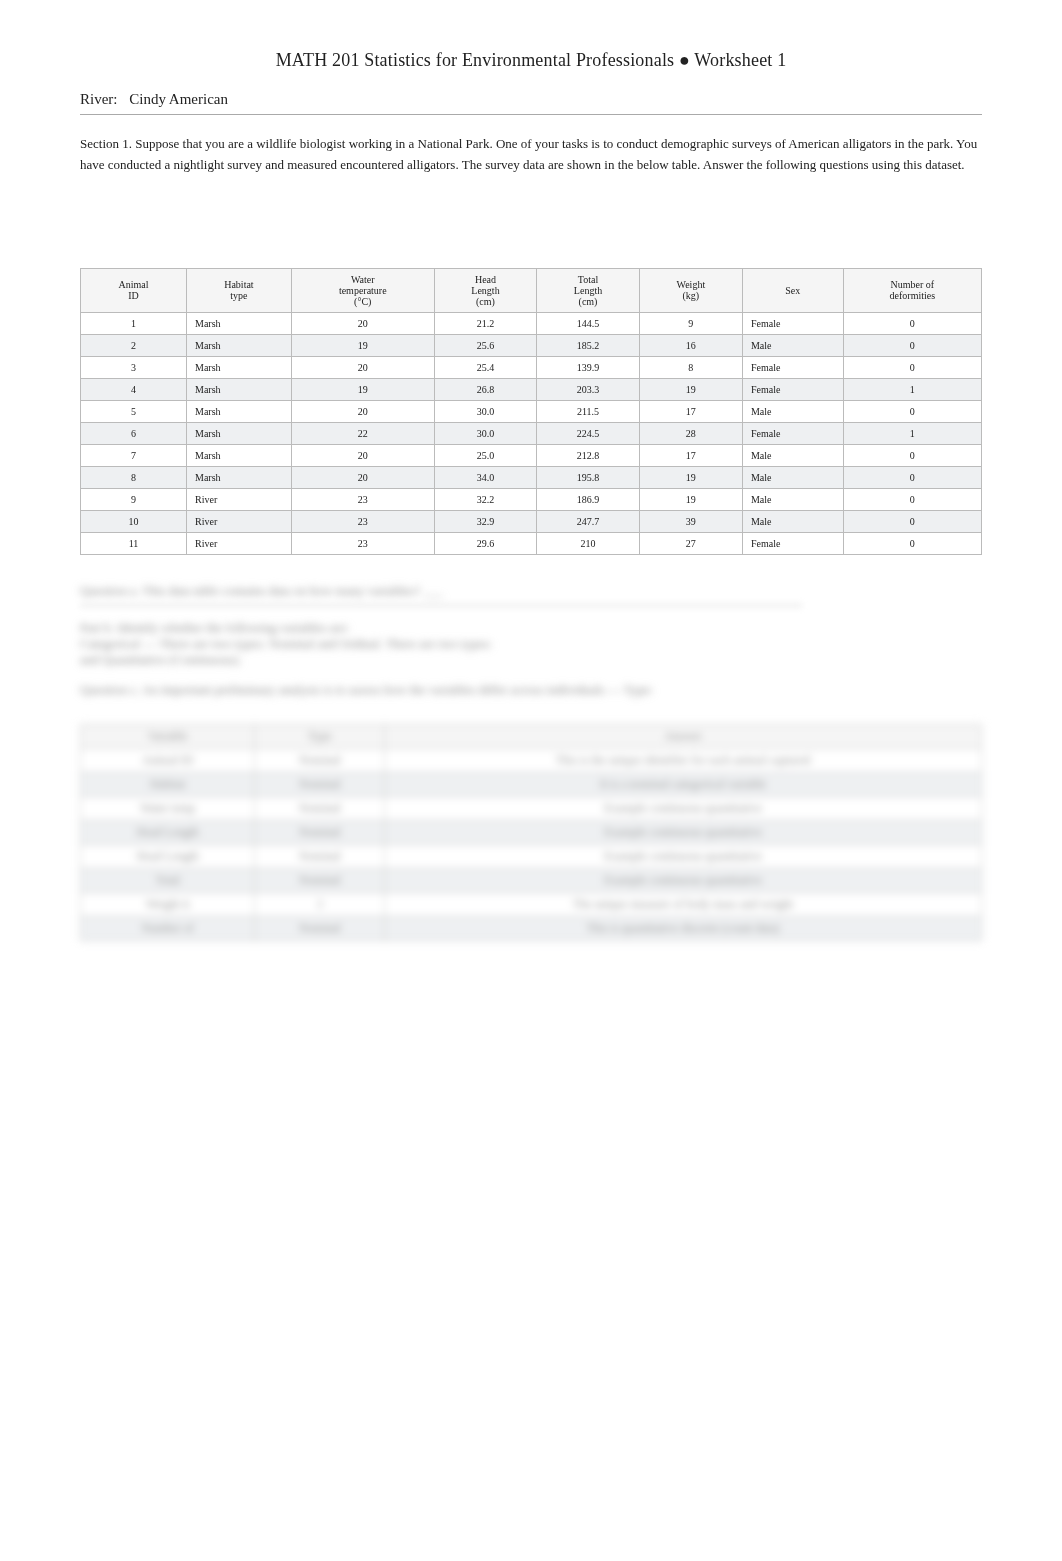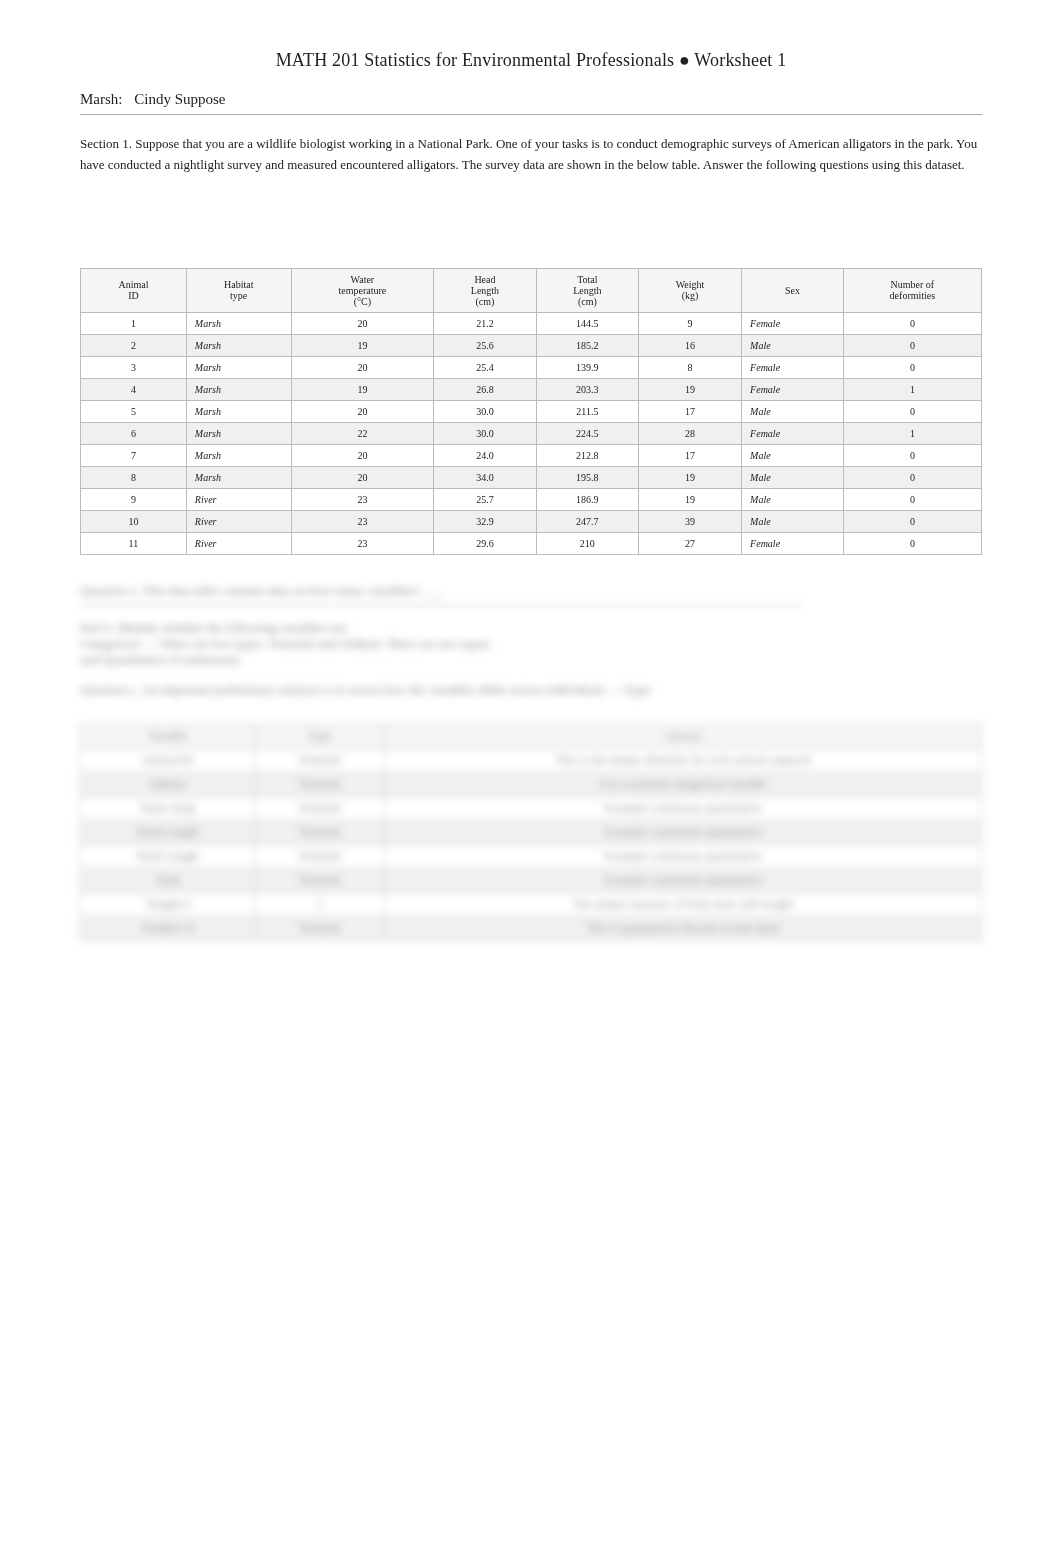--- a/index.html
+++ b/index.html
@@ -48,21 +48,20 @@
     th {
       font-weight: normal;
       background: #f5f5f5;
     }
     td:first-child, th:first-child {
       text-align: center;
     }
     td.habitat, td.sex {
       text-align: left;
       padding-left: 8px;
-      font-style: italic;
     }
     tr:nth-child(even) td {
       background: #eef0f2;
     }
     tr:nth-child(odd) td {
       background: #fff;
     }
     .blurred-section {
       filter: blur(3px);
       user-select: none;
@@ -95,22 +94,22 @@
       margin-bottom: 14px;
       width: 80%;
     }
   </style>
 </head>
 <body>
 
 <h1 class="page-title">MATH 201 Statistics for Environmental Professionals ● Worksheet 1</h1>
 
 <div class="name-section">
-  <span>Marsh:</span>
-  <span style="margin-left:8px;">Cindy Suppose</span>
+  <span>River:</span>
+  <span style="margin-left:8px;">Cindy American</span>
 </div>
 
 <p class="section-text">Section 1.  Suppose that you are a wildlife biologist working in a National Park. One of your tasks is to conduct demographic surveys of American alligators in the park. You have conducted a nightlight survey and measured encountered alligators. The survey data are shown in the below table. Answer the following questions using this dataset.</p>
 
 <div class="data-table-container">
   <table>
     <thead>
       <tr>
         <th>Animal<br>ID</th>
         <th>Habitat<br>type</th>
@@ -180,41 +179,41 @@
     <td>30.0</td>
     <td>224.5</td>
     <td>28</td>
     <td class="sex">Female</td>
     <td>1</td>
   </tr>
         <tr>
     <td>7</td>
     <td class="habitat">Marsh</td>
     <td>20</td>
-    <td>24.0</td>
+    <td>25.0</td>
     <td>212.8</td>
     <td>17</td>
     <td class="sex">Male</td>
     <td>0</td>
   </tr>
         <tr>
     <td>8</td>
     <td class="habitat">Marsh</td>
     <td>20</td>
     <td>34.0</td>
     <td>195.8</td>
     <td>19</td>
     <td class="sex">Male</td>
     <td>0</td>
   </tr>
         <tr>
     <td>9</td>
     <td class="habitat">River</td>
     <td>23</td>
-    <td>25.7</td>
+    <td>32.2</td>
     <td>186.9</td>
     <td>19</td>
     <td class="sex">Male</td>
     <td>0</td>
   </tr>
         <tr>
     <td>10</td>
     <td class="habitat">River</td>
     <td>23</td>
     <td>32.9</td>

